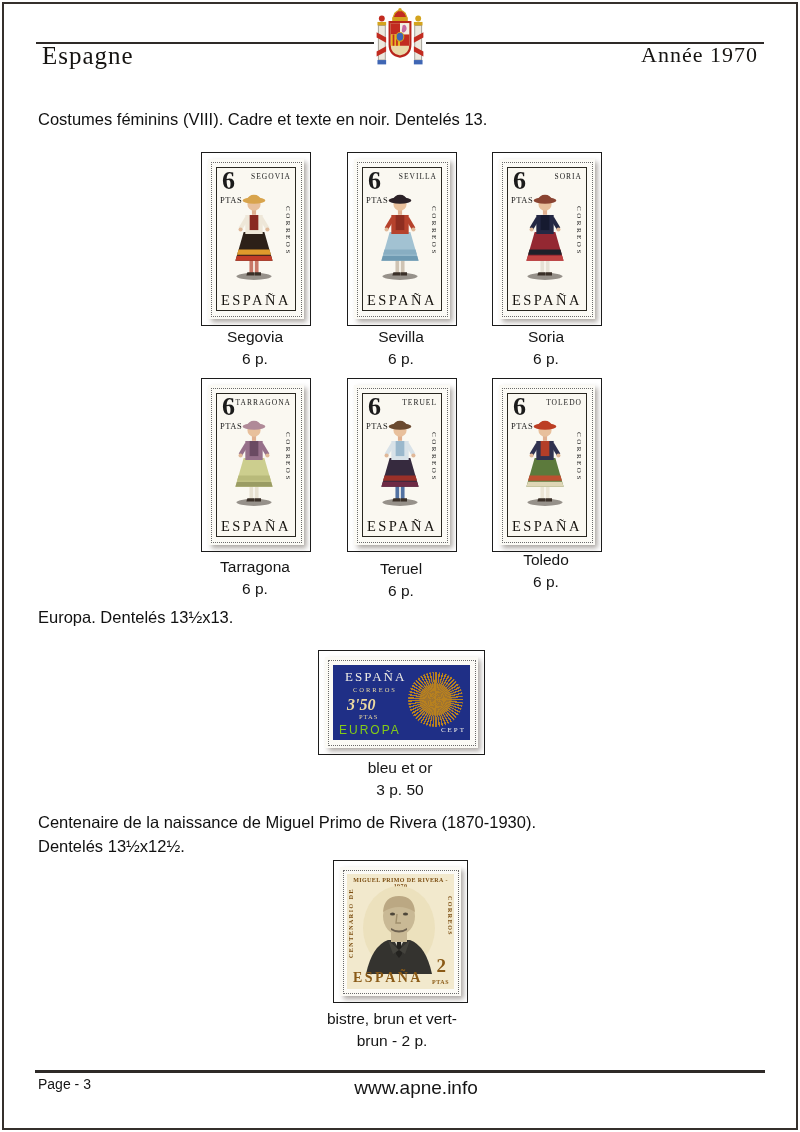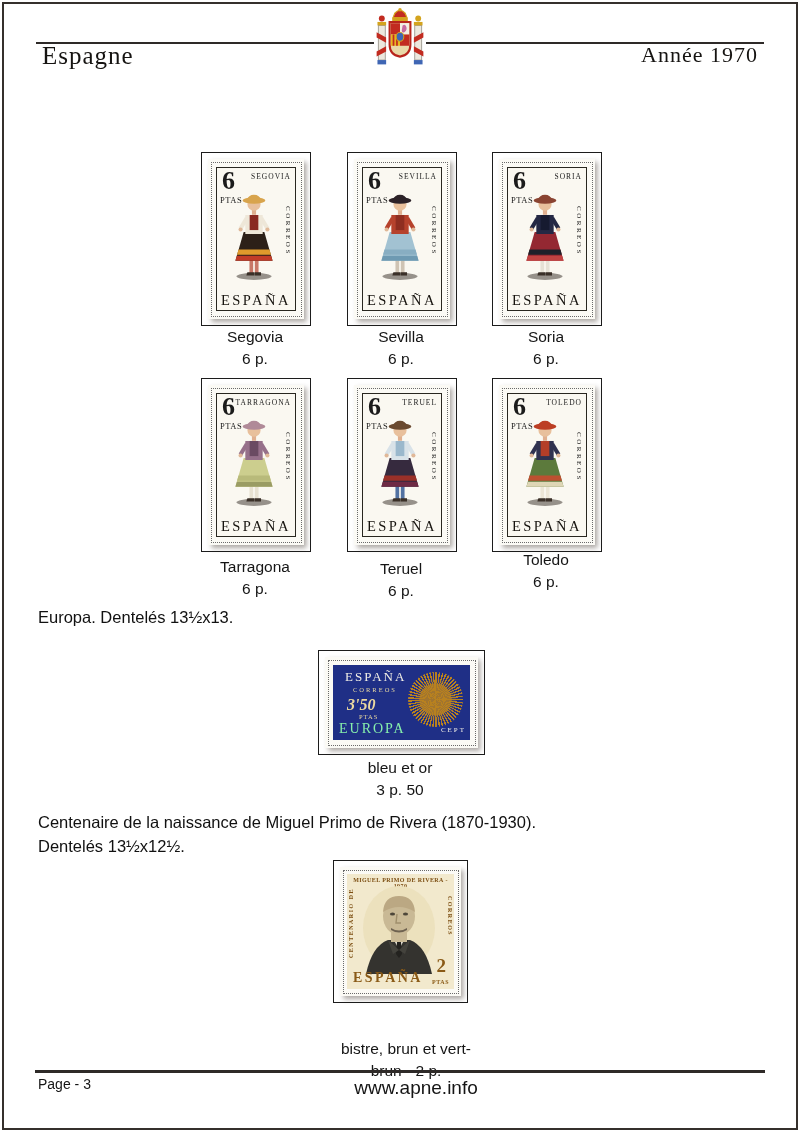--- a/index.html
+++ b/index.html
@@ -43,22 +43,22 @@
   .eu-perf{position:absolute;inset:2.5px;border:1.6px dotted #6a6a6a;}
   .eu-field{position:absolute;inset:8px;background:var(--blue,#1f2f86);}
   .eu-espana{position:absolute;left:12px;top:4px;font-family:"Liberation Serif",serif;
              font-size:13px;letter-spacing:2px;color:#f2efe6;}
   .eu-correos{position:absolute;left:20px;top:21px;font-size:6.5px;letter-spacing:2px;
               color:#e8d9a2;font-family:"Liberation Serif",serif;}
   .eu-value{position:absolute;left:14px;top:31px;font-family:"Liberation Serif",serif;
             font-size:16px;font-weight:700;color:#ead9a0;font-style:italic;}
   .eu-ptas{position:absolute;left:26px;top:48px;font-size:6.5px;letter-spacing:1px;color:#ead9a0;
            font-family:"Liberation Serif",serif;}
-  .eu-europa{position:absolute;left:6px;bottom:3px;font-family:Liberation Serif, serif;
-             font-size:14px;letter-spacing:2px;color:#86efac;}
+  .eu-europa{position:absolute;left:6px;bottom:3px;font-family:Liberation Sans, sans-serif;
+             font-size:12px;letter-spacing:2px;color:#84cc16;}
   .eu-cept{position:absolute;right:4px;bottom:6px;font-size:7px;letter-spacing:2px;color:#f2efe6;
            font-family:"Liberation Serif",serif;}
   .eu-sun{position:absolute;right:7px;top:7px;width:55px;height:55px;border-radius:50%;
           background:repeating-conic-gradient(var(--gold,#b8811f) 0deg 3.4deg, rgba(0,0,0,0) 3.4deg 6.8deg);}
   .eu-sun-core{position:absolute;right:14px;top:14px;width:41px;height:41px;border-radius:50%;
           background:radial-gradient(circle, rgba(184,129,31,.85) 0 55%, rgba(184,129,31,.25) 56% 100%);}
 
   
   .rv-mount{position:absolute;left:333px;top:860px;width:133px;height:141px;
             border:1.5px solid #1c1c1c;background:#fff;}
@@ -121,20 +121,21 @@
       <rect x="19.5" y="32.5" width="10.5" height="13" fill="#e8b820"></rect>
       <rect x="21.5" y="32.5" width="2" height="13" fill="#c22b20"></rect>
       <rect x="25.5" y="32.5" width="2" height="13" fill="#c22b20"></rect>
       <rect x="30" y="32.5" width="10.5" height="13" fill="#c22b20"></rect>
       <ellipse cx="30" cy="35" rx="4.4" ry="5.2" fill="#3f66b4" stroke="#d4a41e" stroke-width="1.2"></ellipse>
     </svg>
   </div>
   <div class="hdr-left">Espagne</div>
   <div class="hdr-right">Année 1970</div>
 
+  <div class="heading" style="top:110px;">Costumes féminins (VIII). Cadre et texte en noir. Dentelés 13.</div>
 
   <div class="mount" style="left:201px;top:152px;">
     <div class="stamp" style="--hat: #d8a44c; --top: #eee7d8; --accent: #8a2a22; --skirt: #2c2018; --trim1: #e09a2c; --trim2: #c23c28; --legs: #c87868;">
       <div class="perf"></div>
       <div class="sframe">
         <div class="denom">6</div>
         <div class="ptas-sm">PTAS</div>
         <div class="sname">SEGOVIA</div>
         <div class="correos-v">CORREOS</div>
         <svg class="figure" viewBox="0 0 60 92">
@@ -397,21 +398,21 @@
           <ellipse cx="32.5" cy="30" rx="2.6" ry="1.6" fill="#4d4639"></ellipse>
           <ellipse cx="45.5" cy="30" rx="2.6" ry="1.6" fill="#4d4639"></ellipse>
           <path d="M37 30 L36 39 L41 39" fill="none" stroke="#a08f6c" stroke-width="1.4"></path>
         </svg>
         <div class="rv-espana">ESPAÑA</div>
         <div class="rv-value">2</div>
         <div class="rv-ptas">PTAS</div>
       </div>
     </div>
   </div>
-  <div class="caption" style="left:306px;top:1008px;width:200px;margin-top:30px;">
+  <div class="caption" style="left:292px;top:1008px;width:200px;">
     <div>bistre, brun et vert-</div>
     <div>brun - 2 p.</div>
   </div>
 
   <div class="footer-line"></div>
   <div class="ftr-left">Page - 3</div>
   <div class="ftr-center">www.apne.info</div>
 </div>
 
 </body></html>

